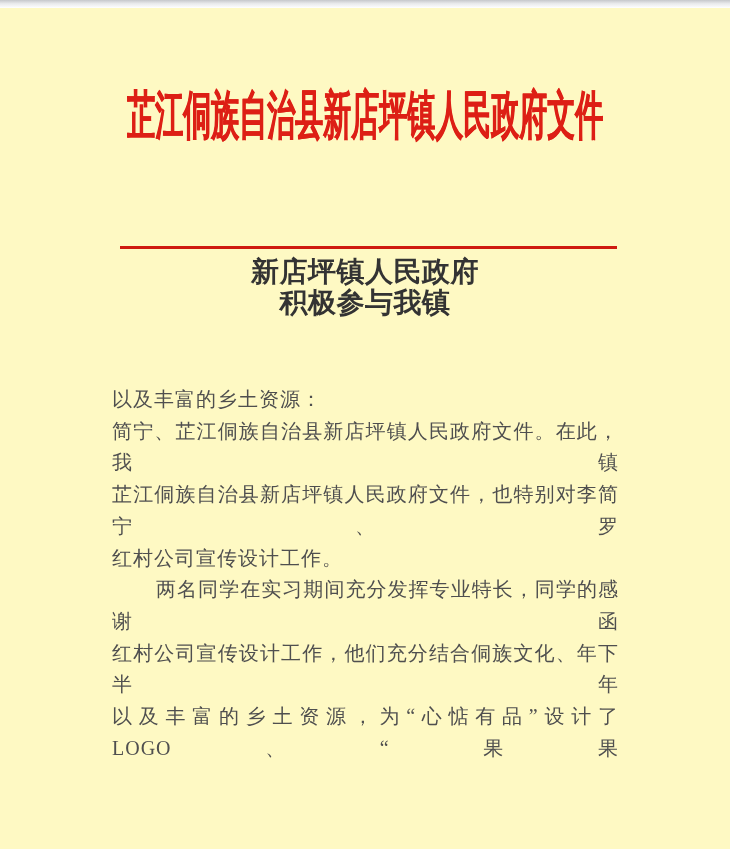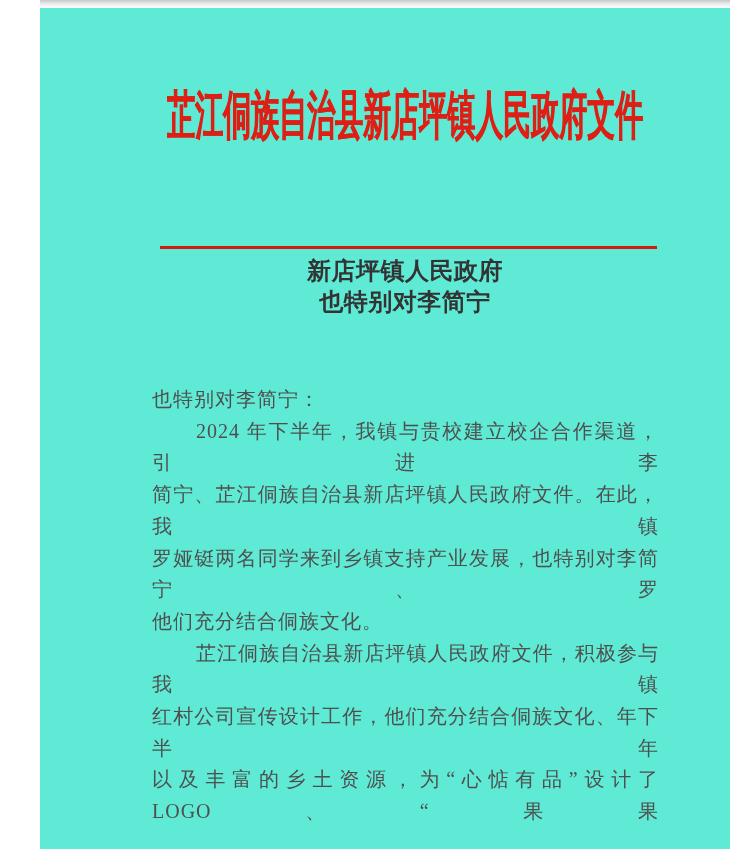--- a/index.html
+++ b/index.html
@@ -10,22 +10,21 @@
     width: 730px;
     height: 849px;
     background: #ffffff;
     overflow: hidden;
     position: relative;
     font-family: "Liberation Serif", "DejaVu Serif", serif;
   }
   .page {
     position: absolute;
     inset: 0;
-    background: #5eead4;
-    margin-left: 40px;
+    background: #fef9c3;
   }
   
   .top-edge {
     position: absolute;
     top: 0; left: 0;
     width: 730px; height: 8px;
     background: linear-gradient(180deg, #c6c8cb 0%, #e9eaec 45%, #ffffff 100%);
   }
   
   .red-header-wrap {
@@ -58,21 +57,21 @@
   }
   
   .doc-title {
     position: absolute;
     top: 256px;
     left: 0;
     width: 730px;
     text-align: center;
     color: #333333;
     font-weight: bold;
-    font-size: 24px;
+    font-size: 28px;
     line-height: 31px;
     letter-spacing: 0.5px;
   }
   
   .doc-body {
     position: absolute;
     top: 384px;
     left: 112px;
     width: 507px;
     color: #4f4f4f;
@@ -100,28 +99,27 @@
   <div class="top-edge"></div>
 
   <div class="red-header-wrap">
     <span class="red-header">芷江侗族自治县新店坪镇人民政府文件</span>
   </div>
 
   <div class="red-rule"></div>
 
   <div class="doc-title">
     <div>新店坪镇人民政府</div>
-    <div>也特别对李简宁</div>
+    <div>积极参与我镇</div>
   </div>
 
   <div class="doc-body">
-    <div class="ln">也特别对李简宁：</div>
-    <div class="ln ind jst">2024 年下半年，我镇与贵校建立校企合作渠道，引进李</div>
+    <div class="ln">以及丰富的乡土资源：</div>
     <div class="ln jst">简宁、芷江侗族自治县新店坪镇人民政府文件。在此，我镇</div>
-    <div class="ln jst">罗娅铤两名同学来到乡镇支持产业发展，也特别对李简宁、罗</div>
-    <div class="ln">他们充分结合侗族文化。</div>
-    <div class="ln ind jst">芷江侗族自治县新店坪镇人民政府文件，积极参与我镇</div>
+    <div class="ln jst">芷江侗族自治县新店坪镇人民政府文件，也特别对李简宁、罗</div>
+    <div class="ln">红村公司宣传设计工作。</div>
+    <div class="ln ind jst">两名同学在实习期间充分发挥专业特长，同学的感谢函</div>
     <div class="ln jst">红村公司宣传设计工作，他们充分结合侗族文化、年下半年</div>
     <div class="ln jst">以及丰富的乡土资源，为“心惦有品”设计了 LOGO、“果果</div>
 
   </div>
 
 </div>
 
 </body></html>

